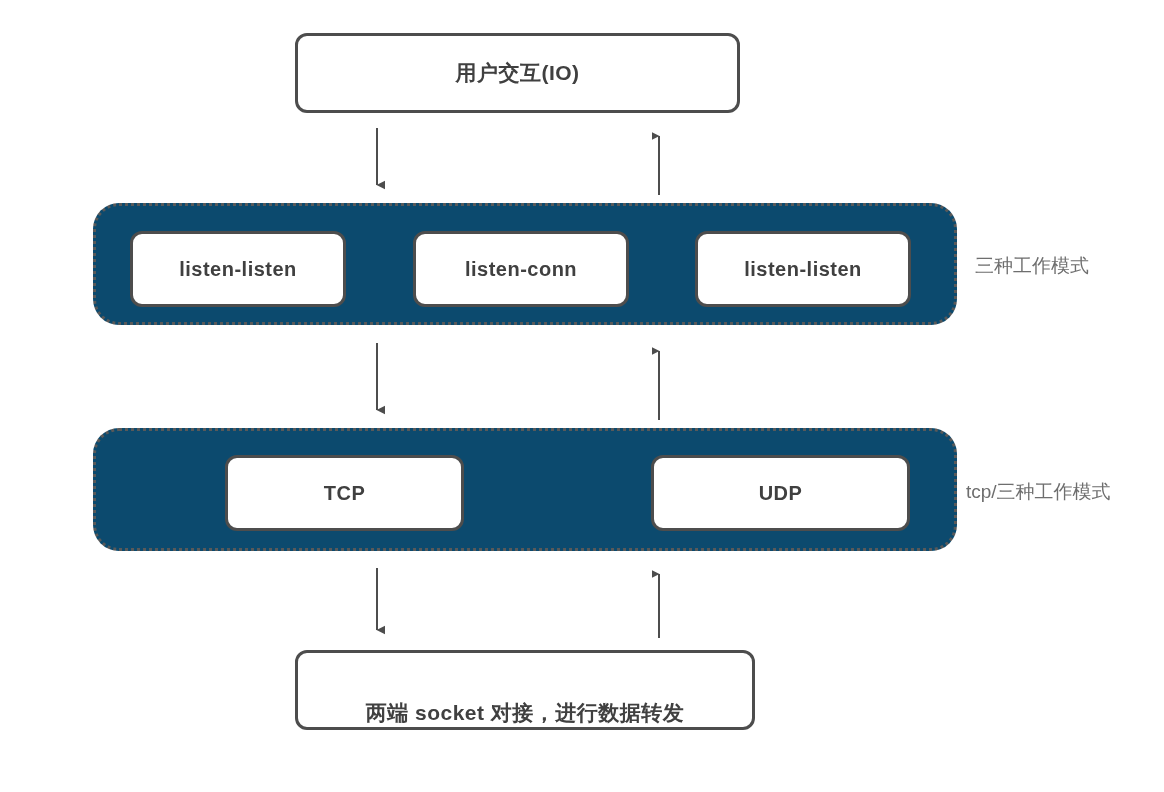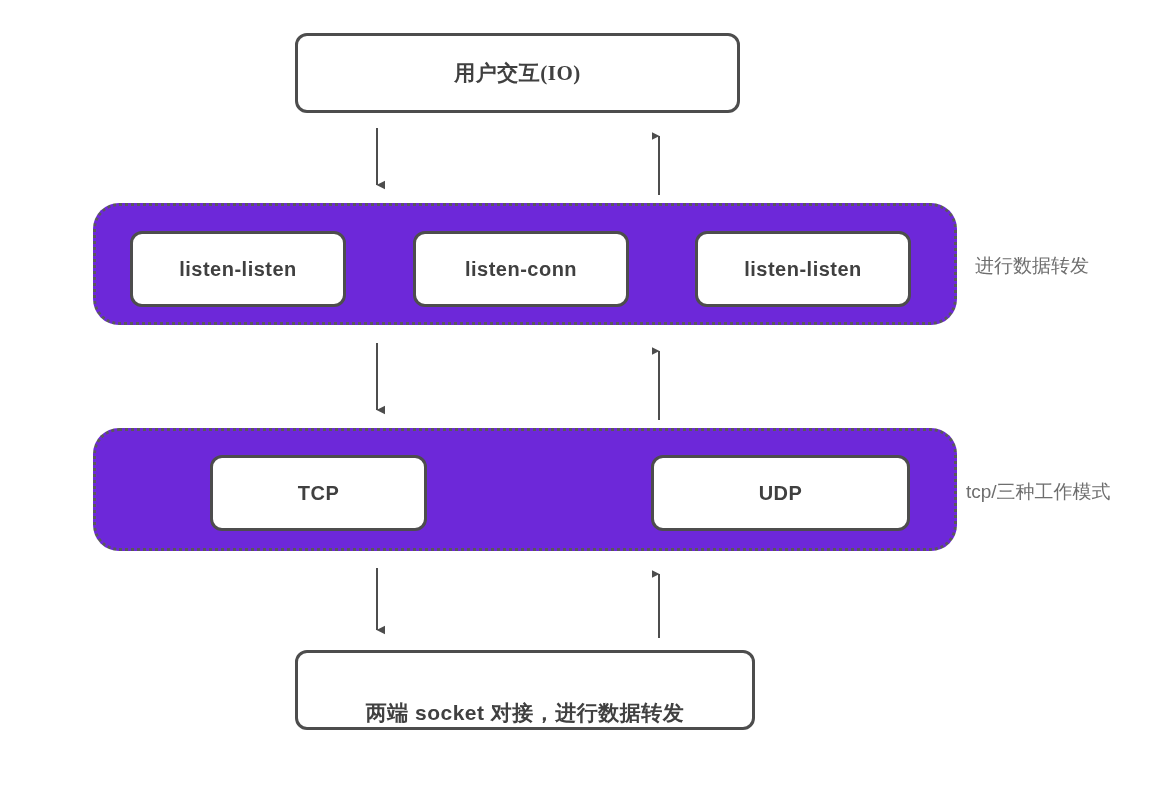--- a/index.html
+++ b/index.html
@@ -27,21 +27,21 @@
     color: #404040;
     font-weight: bold;
     font-size: 21px;
     letter-spacing: 0.5px;
   }
   .group {
     position: absolute;
     box-sizing: border-box;
     border: 3px dotted #595959;
     border-radius: 26px;
-    background: #6d28d9;
+    background: #0c4a6e;
   }
   .group .node {
     font-size: 20px;
   }
   .side-label {
     position: absolute;
     color: #6e6e6e;
     font-size: 19px;
     font-weight: normal;
     white-space: nowrap;
@@ -53,39 +53,39 @@
     width: 1164px;
     height: 792px;
     pointer-events: none;
   }
 </style>
 </head>
 <body>
 
 <div class="canvas">
 
-  <div class="node" style="left:295px; top:33px; width:445px; height:80px;font-family:Liberation Serif, serif;">
+  <div class="node" style="left:295px; top:33px; width:445px; height:80px;">
     <span>用户交互(IO)</span>
   </div>
 
   <div class="group" style="left:93px; top:203px; width:864px; height:122px;">
     <div class="node" style="left:34px; top:25px; width:216px; height:76px;">
       <span>listen-listen</span>
     </div>
     <div class="node" style="left:317px; top:25px; width:216px; height:76px;">
       <span>listen-conn</span>
     </div>
     <div class="node" style="left:599px; top:25px; width:216px; height:76px;">
       <span>listen-listen</span>
     </div>
   </div>
-  <div class="side-label" style="left:975px; top:253px;">进行数据转发</div>
+  <div class="side-label" style="left:975px; top:253px;">三种工作模式</div>
 
   <div class="group" style="left:93px; top:428px; width:864px; height:123px;">
-    <div class="node" style="left:114px; top:24px; width:217px; height:76px;">
+    <div class="node" style="left:129px; top:24px; width:239px; height:76px;">
       <span>TCP</span>
     </div>
     <div class="node" style="left:555px; top:24px; width:259px; height:76px;">
       <span>UDP</span>
     </div>
   </div>
   <div class="side-label" style="left:966px; top:479px;">tcp/三种工作模式</div>
 
   <div class="node" style="left:295px; top:650px; width:460px; height:80px; font-size:21px;align-items:flex-end;">
     <span>两端 socket 对接，进行数据转发</span>

